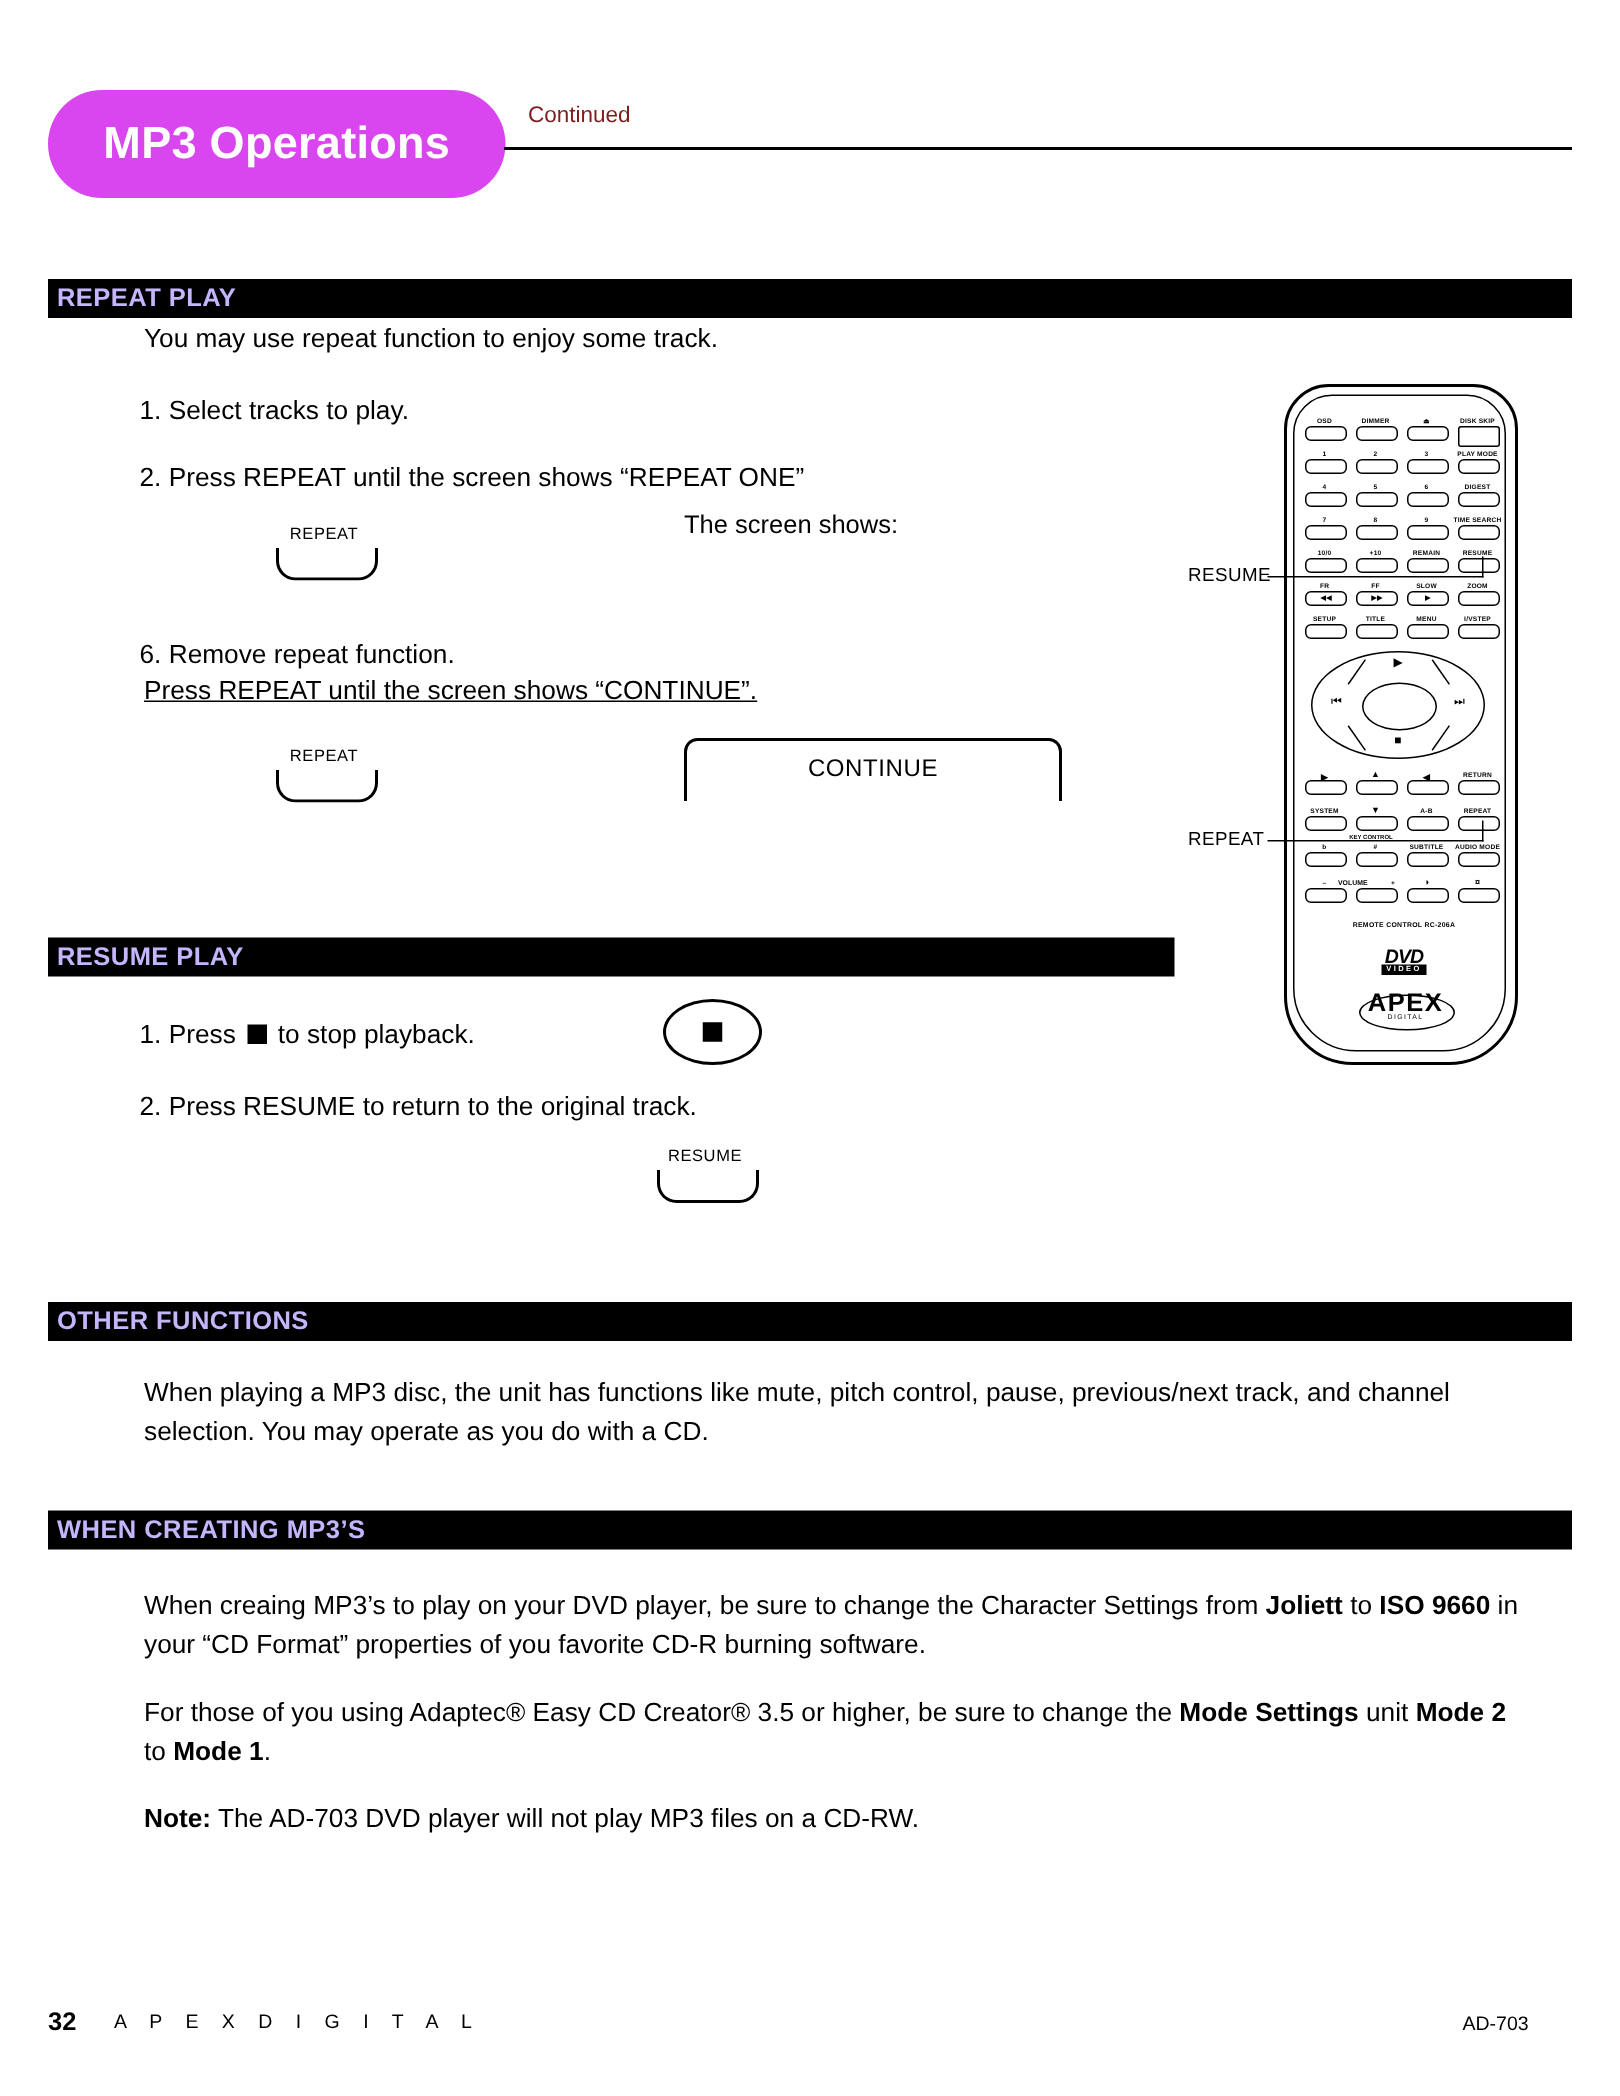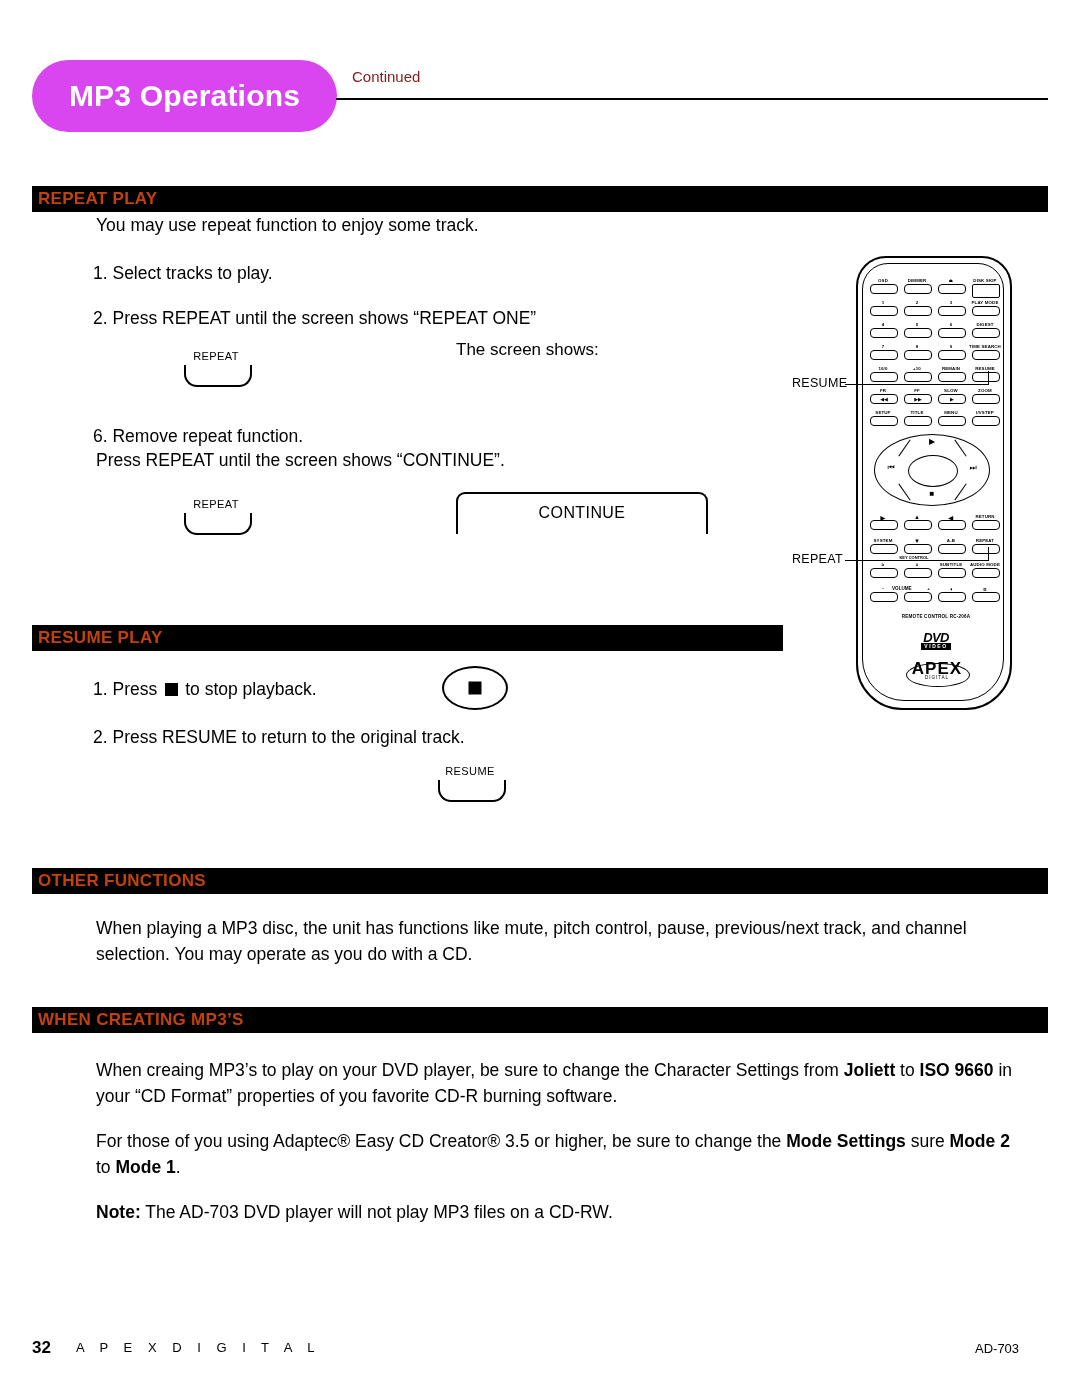--- a/index.html
+++ b/index.html
@@ -25,36 +25,36 @@
   #header-rule{
     position:absolute;left:336px;top:98px;width:712px;height:2px;background:#000;
   }
 
   
   .secbar{
     position:absolute;height:26px;background:#000;
     display:flex;align-items:center;
   }
   .secbar span{
-    color:#c2410c;font-size:17px;font-weight:bold;letter-spacing:.3px;
+    color:#c4b5fd;font-size:17px;font-weight:bold;letter-spacing:.3px;
     padding-left:6px;white-space:nowrap;
   }
   #bar-repeat{left:32px;top:186px;width:1016px;}
   #bar-resume{left:32px;top:625px;width:751px;}
   #bar-other{left:32px;top:868px;width:1016px;}
   #bar-creating{left:32px;top:1007px;width:1016px;}
 
   
   .body-txt{position:absolute;font-size:17.5px;line-height:26px;color:#000;}
   #t-intro{left:96px;top:212px;}
   #t-step1{left:93px;top:260px;}
   #t-step2{left:93px;top:305px;}
   #t-screen-shows{left:456px;top:337px;font-size:17px;}
   #t-step3a{left:93px;top:423px;}
-  #t-step3b{left:96px;top:447px;}
+  #t-step3b{left:96px;top:447px;text-decoration:underline;}
   #t-rs1{left:93px;top:676px;display:flex;align-items:center;gap:0;}
   #t-rs2{left:93px;top:724px;}
   #t-other-body{left:96px;top:915px;width:905px;}
   #t-create1{left:96px;top:1057px;width:920px;}
   #t-create2{left:96px;top:1128px;width:920px;}
   #t-note{left:96px;top:1199px;width:920px;}
   .b{font-weight:bold;}
 
   
   .stopglyph{display:inline-block;width:13px;height:13px;background:#000;
@@ -245,21 +245,21 @@
 
   <div class="secbar" id="bar-creating">
     <span>WHEN CREATING MP3’S</span>
   </div>
 
   <div class="body-txt" id="t-create1">
     <span>When creaing MP3’s to play on your DVD player, be sure to change the Character Settings from </span><span class="b">Joliett</span><span> to </span><span class="b">ISO 9660</span><span> in your “CD Format” properties of you favorite CD-R burning software.</span>
   </div>
 
   <div class="body-txt" id="t-create2">
-    <span>For those of you using Adaptec® Easy CD Creator® 3.5 or higher, be sure to change the </span><span class="b">Mode Settings</span><span> sure </span><span class="b">Mode 2</span><span> to </span><span class="b">Mode 1</span><span>.</span>
+    <span>For those of you using Adaptec® Easy CD Creator® 3.5 or higher, be sure to change the </span><span class="b">Mode Settings</span><span> unit </span><span class="b">Mode 2</span><span> to </span><span class="b">Mode 1</span><span>.</span>
   </div>
 
   <div class="body-txt" id="t-note">
     <span class="b">Note:</span><span> The AD-703 DVD player will not play MP3 files on a CD-RW.</span>
   </div>
 
   <div id="remote">
     <div id="remote-body"></div>
     <div id="remote-inner"></div>
 

